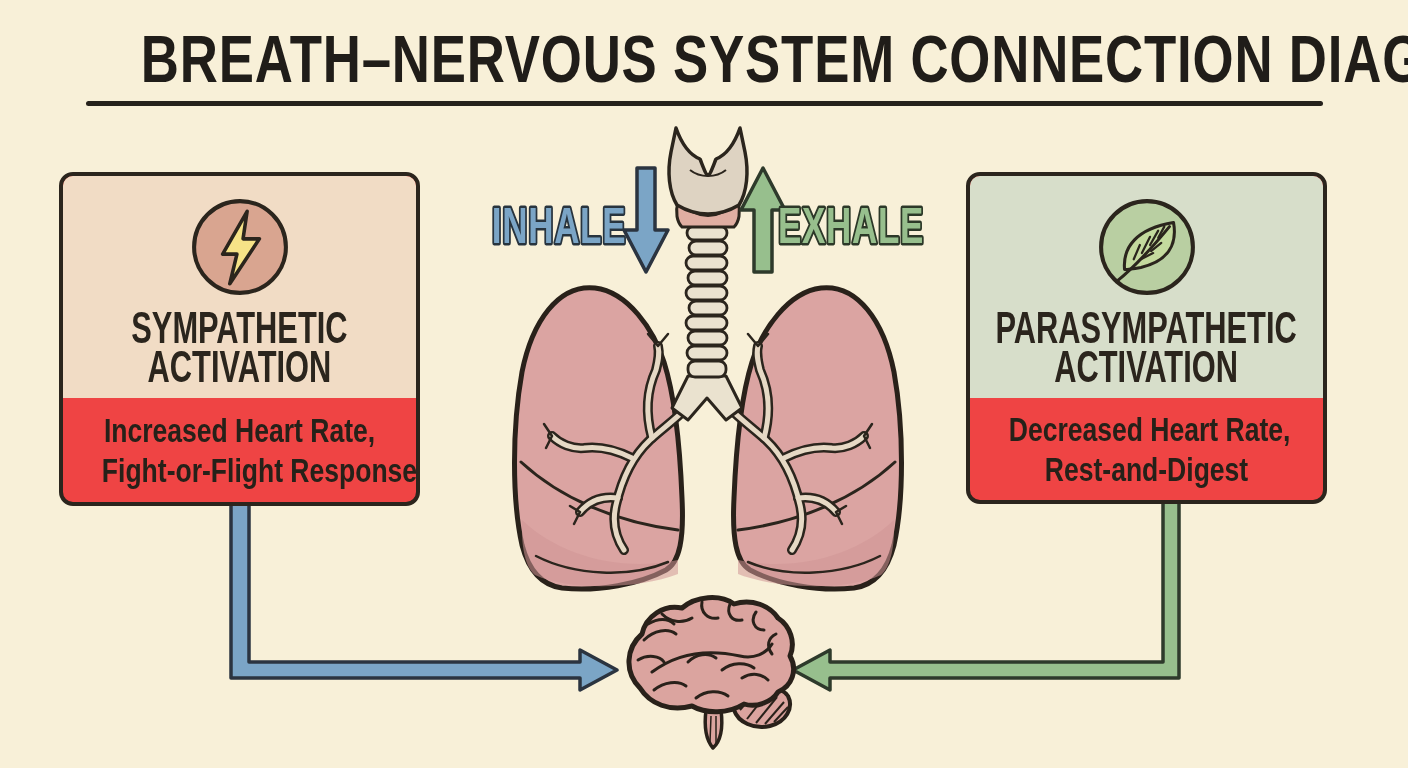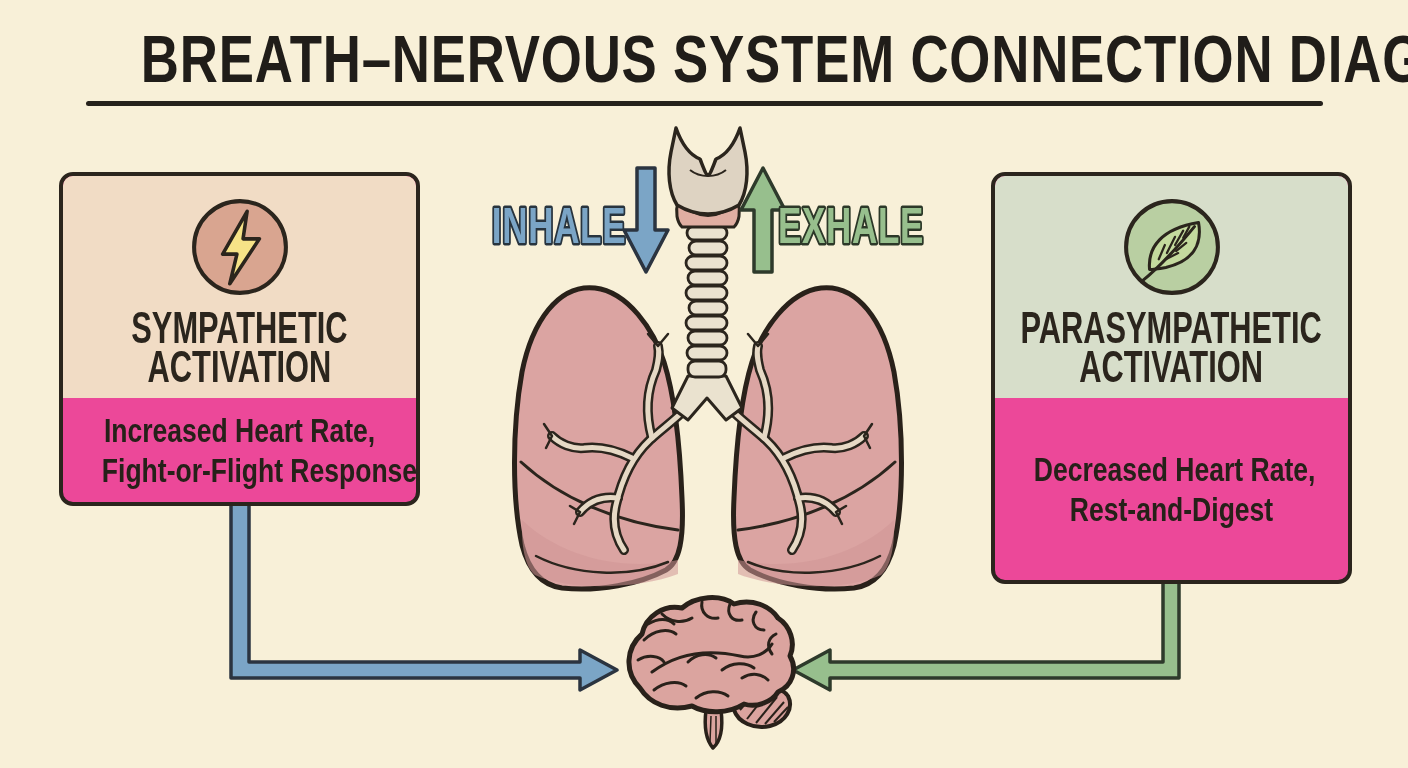--- a/index.html
+++ b/index.html
@@ -19,25 +19,25 @@
   }
   .title-underline{
     left:86px;top:101px;width:1237px;height:5px;
     background:#26221c;border-radius:3px;
   }
 
   
   .card{
     width:361px;height:334px;top:172px;
     border:4px solid #2b251d;border-radius:14px;
-    background:#ec4899;overflow:hidden;box-sizing:border-box;
+    background:#ef4444;overflow:hidden;box-sizing:border-box;
     display:flex;flex-direction:column;
   }
   .card.left{left:59px;}
-  .card.right{left:991px;height:412px;}
+  .card.right{left:966px;height:332px;}
   .card-top{
     height:222px;flex:0 0 auto;
     display:flex;flex-direction:column;align-items:center;
   }
   .card.left .card-top{background:#f1dcc5;}
   .card.right .card-top{background:#d7deca;}
   .icon-wrap{margin-top:20px;width:102px;height:102px;}
   .card-heading{
     margin-top:10px;text-align:center;color:#2b251d;
     font-size:44px;font-weight:bold;line-height:39px;white-space:nowrap;

